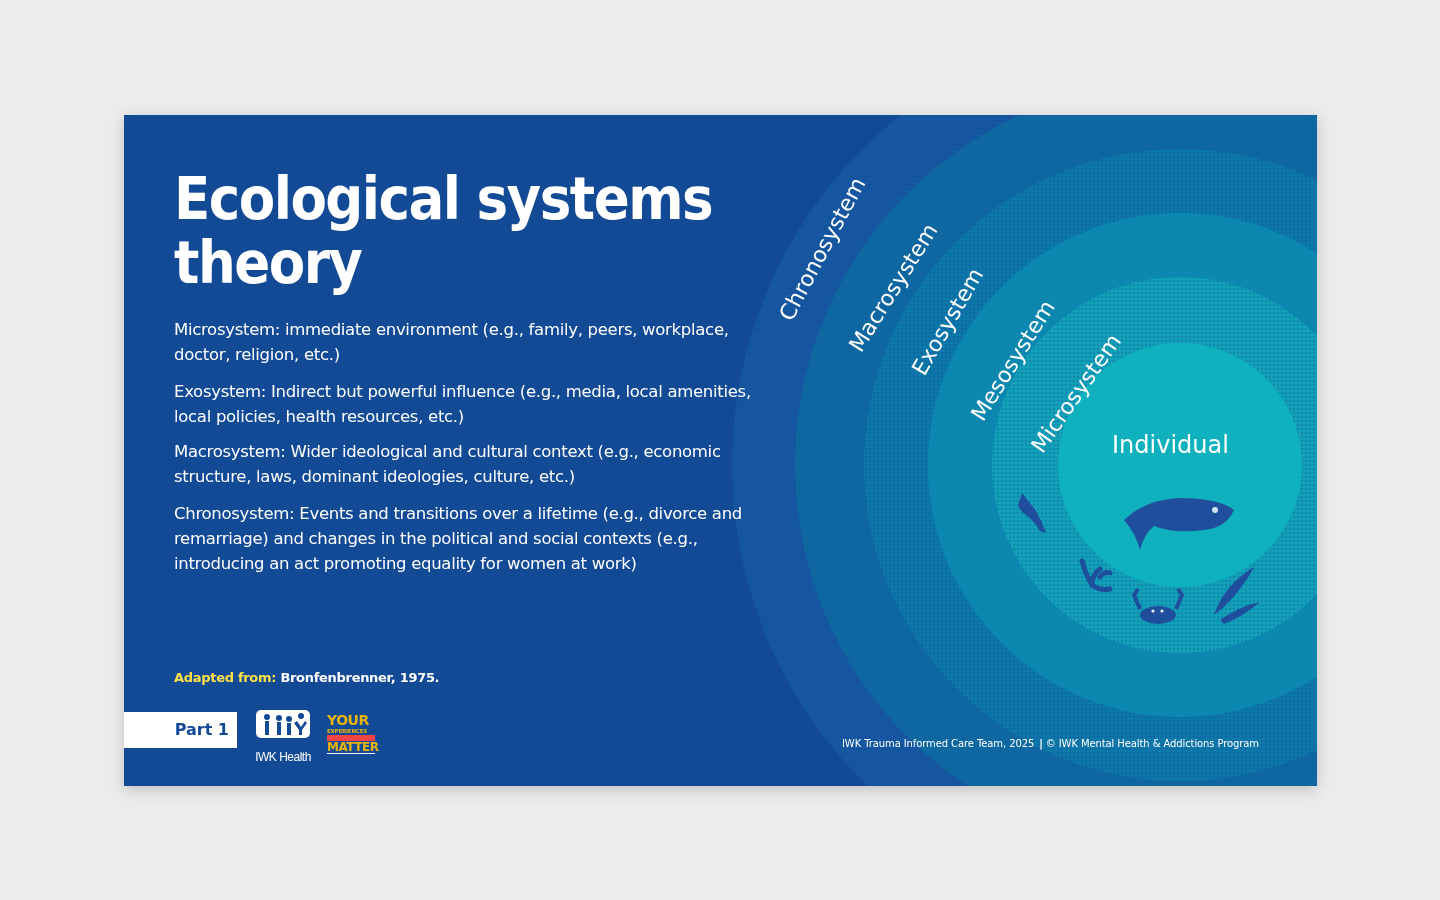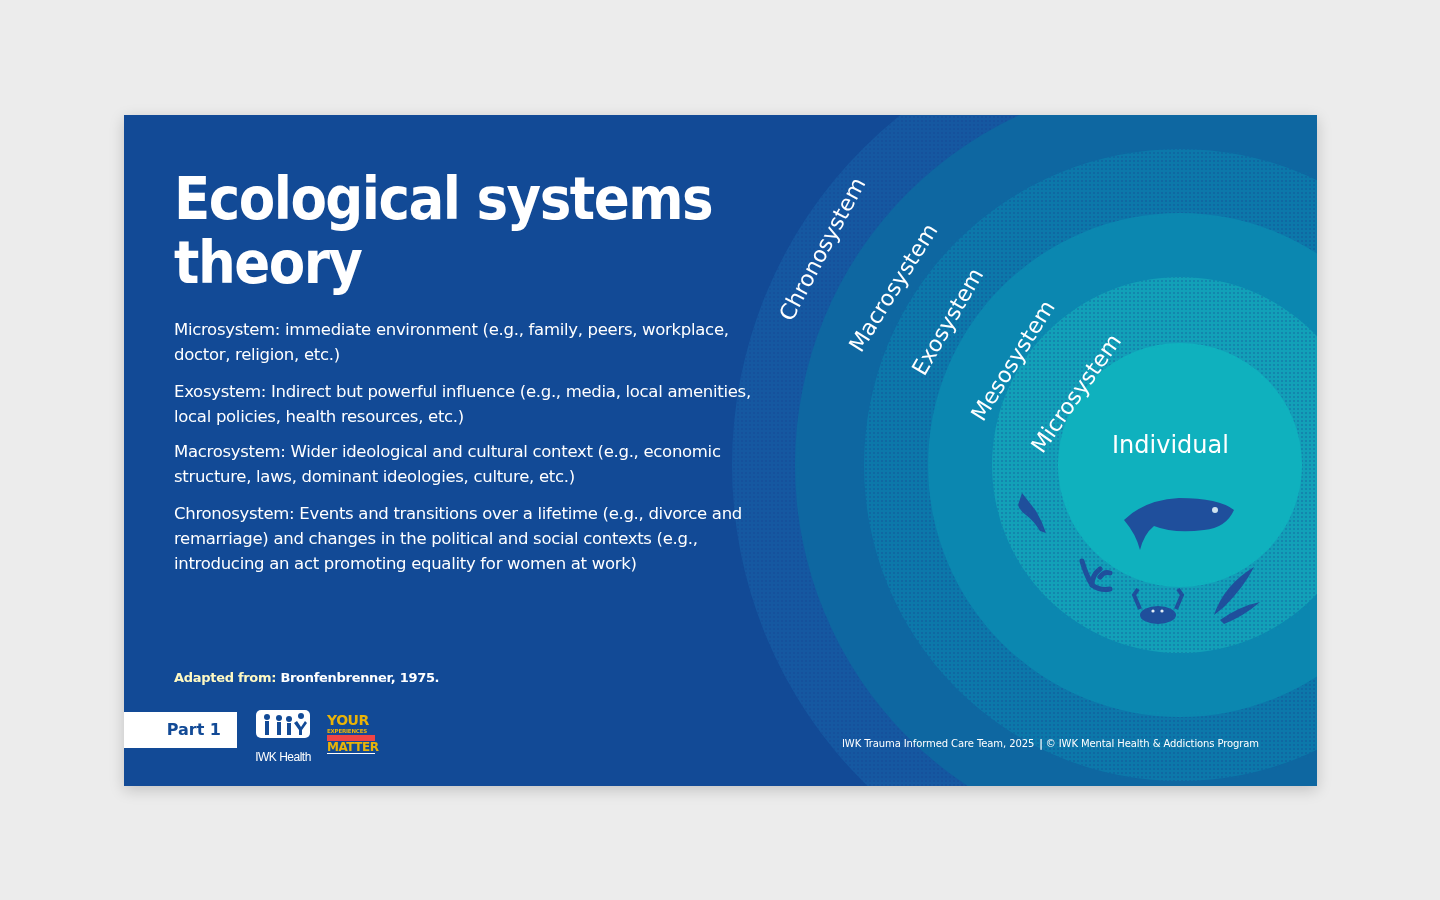--- a/index.html
+++ b/index.html
@@ -16,26 +16,26 @@
   .title {
     position:absolute; left:50px; top:52px; width:560px;
     color:#fff; font-weight:bold; font-size:59px; line-height:64px; letter-spacing:-1.5px;
     font-family:"DejaVu Sans Condensed","DejaVu Sans", sans-serif;
   }
   .defs { position:absolute; left:50px; top:202px; width:590px; color:#fff; }
   .def { font-size:16.5px; line-height:25px; margin:0 0 12px 0; letter-spacing:-0.3px; }
   .def b { font-weight:normal; }
   .def:nth-child(3) { margin-top:-2px; }
   .source { position:absolute; left:50px; top:555px; font-size:13px; font-weight:bold; letter-spacing:-0.3px; }
-  .source .lbl { color:#fef9c3; }
+  .source .lbl { color:#fde047; }
   .source .val { color:#fff; }
   .part {
     position:absolute; left:0; top:597px; width:113px; height:36px; background:#fff;
     color:#124a96; font-weight:bold; font-size:16px; line-height:36px; text-align:right;
-    box-sizing:border-box; padding-right:16px;
+    box-sizing:border-box; padding-right:8px;
   }
   .logo-iwk { position:absolute; left:131px; top:594px; width:56px; height:42px; }
   .logo-yem { position:absolute; left:203px; top:598px; width:48px; height:36px; color:#eab308; text-align:left; }
   .logo-yem .l1 { font-size:14px; font-weight:bold; line-height:14px; letter-spacing:-0.5px; }
   .logo-yem .l2 { font-size:5.5px; font-weight:bold; line-height:8px; letter-spacing:-0.2px; }
   .logo-yem .l3 { font-size:12px; font-weight:bold; line-height:12px; letter-spacing:-0.5px; border-top:6px solid #ef4444; border-bottom:1px solid #fff; }
   .footer {
     position:absolute; left:718px; top:623px; color:#fff; font-size:10px; letter-spacing:-0.1px; white-space:nowrap;
   }
   .footer .sep { font-weight:bold; margin:0 3px 0 5px; }

